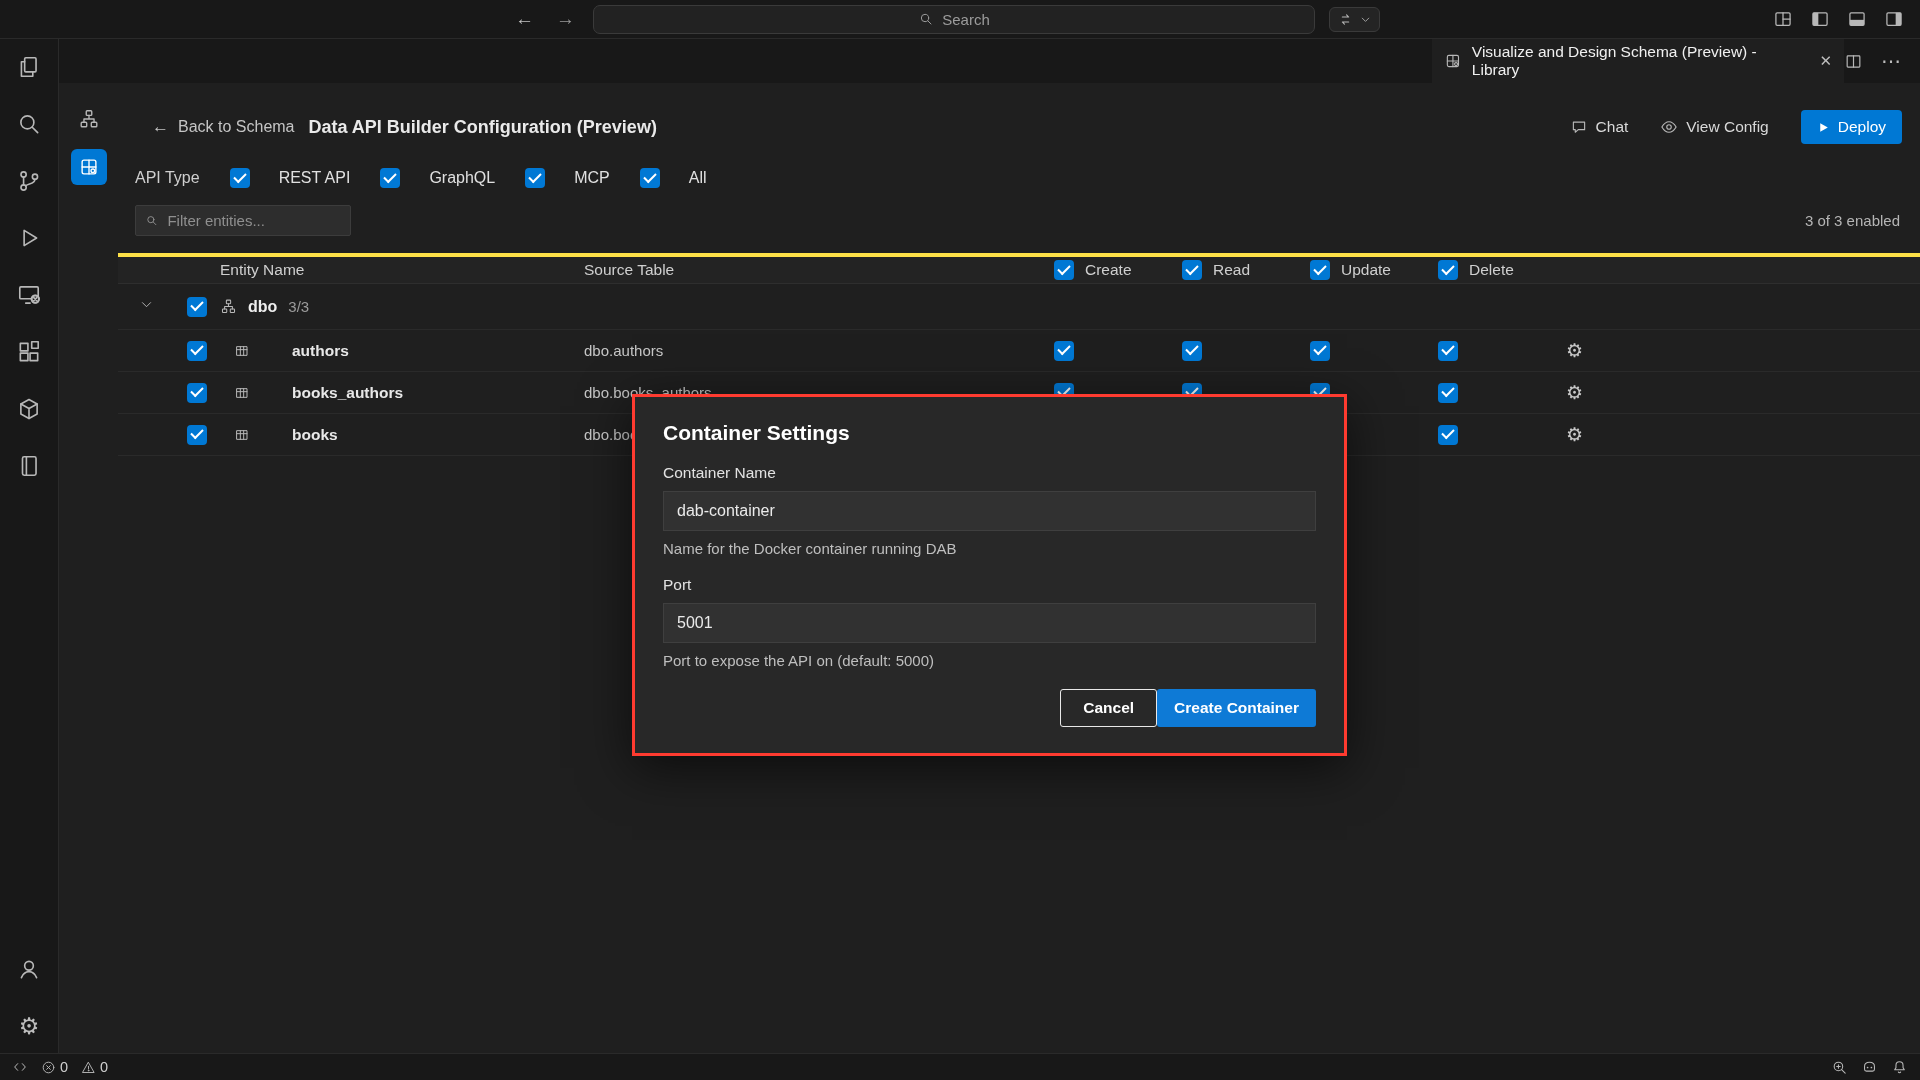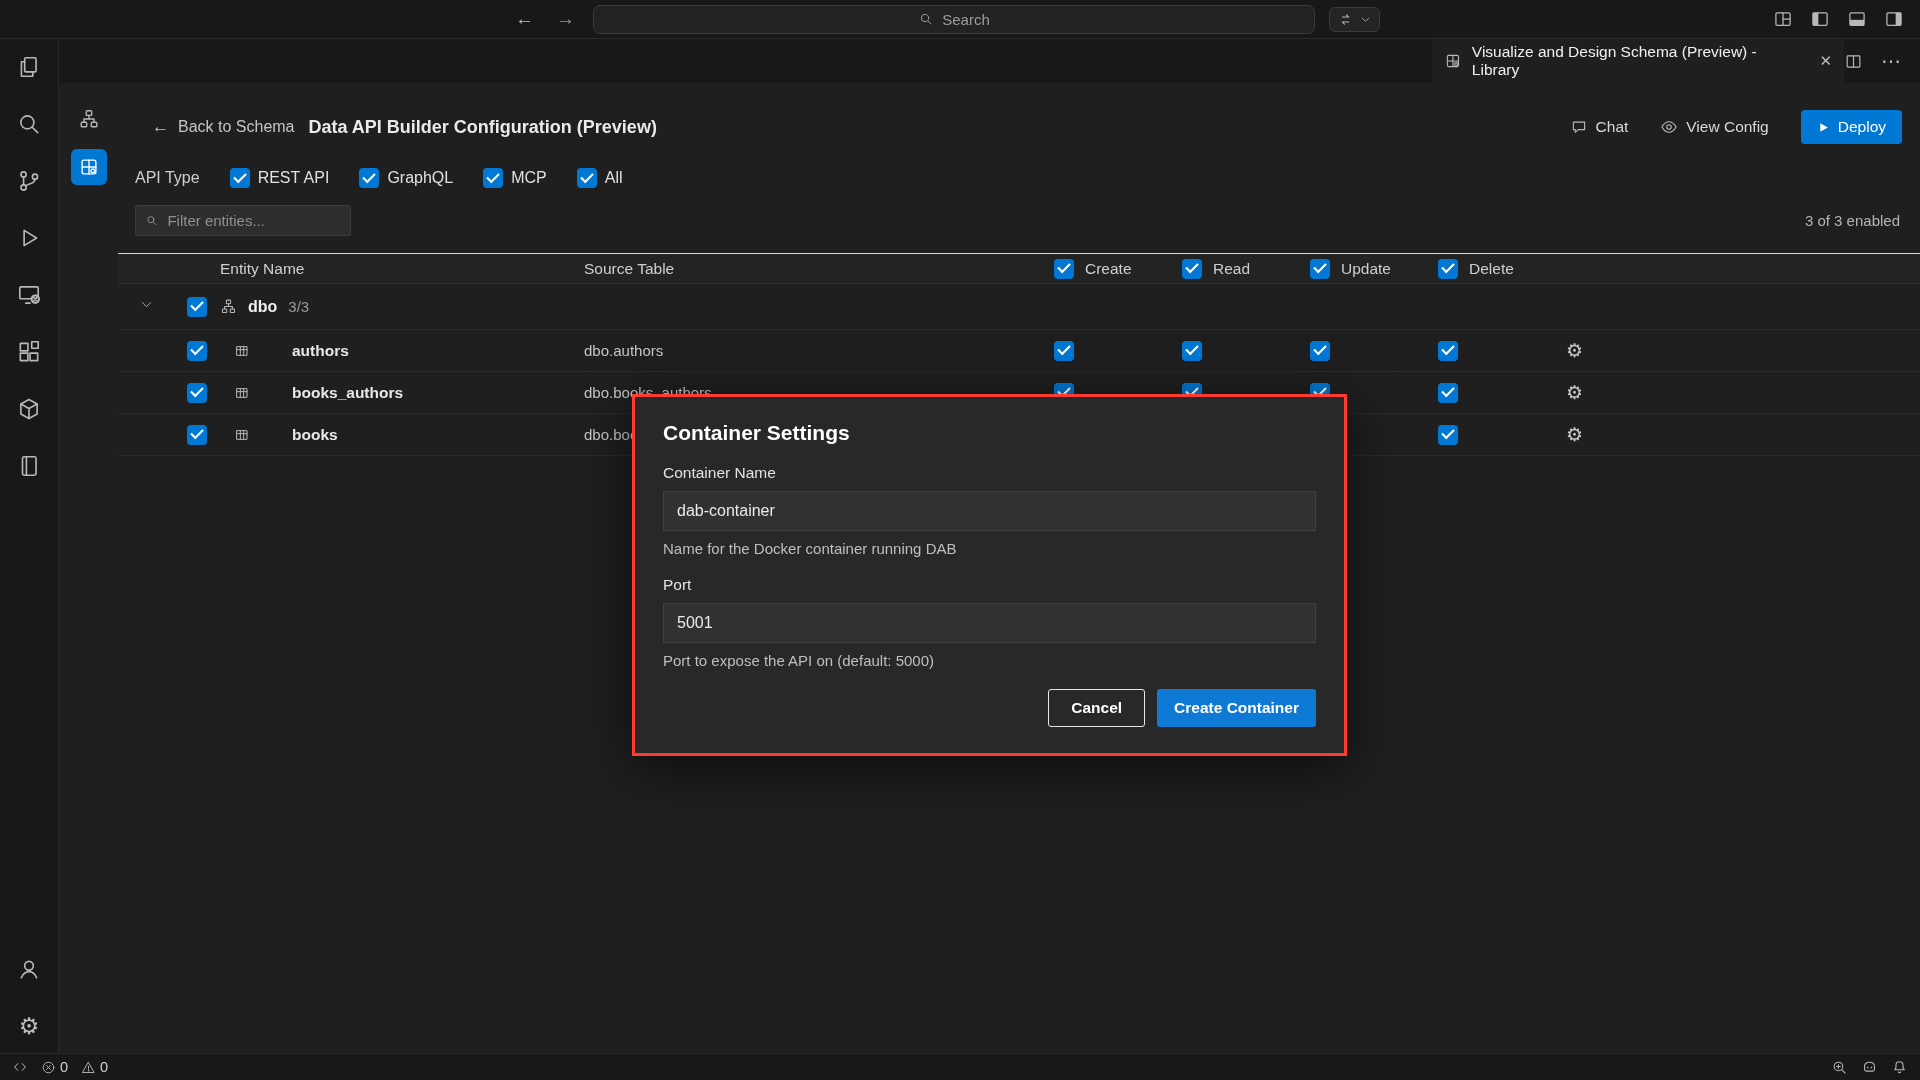--- a/index.html
+++ b/index.html
@@ -60,39 +60,39 @@
   .back-arrow { font-size:17px; }
   .page-title { font-size:18px; font-weight:bold; color:#eaeaea; margin-left:14px; flex:1; }
   .header-actions { display:flex; align-items:center; gap:32px; }
   .action-link { display:flex; align-items:center; gap:8px; font-size:15.5px; color:#d8d8d8; }
   .deploy-btn { background:#0078d4; color:#fff; border:none; border-radius:4px;
     padding:8px 16px; font-size:15.5px; display:flex; align-items:center; gap:8px;
     font-family:inherit; }
 
   
   .api-row { display:flex; align-items:center; gap:30px; margin:24px 0 0 17px; font-size:16px; color:#cfcfcf; }
-  .api-opt { display:flex; align-items:center; gap:8px; color:#e0e0e0; }
+  .api-opt { display:flex; align-items:center; gap:29px; color:#e0e0e0; }
   .cb { width:20px; height:20px; background:#0078d4; border-radius:4px; position:relative; flex:none; }
   .cb::after { content:""; position:absolute; left:4px; top:4.5px; width:10px; height:5px;
     border-left:2.2px solid #fff; border-bottom:2.2px solid #fff; transform:rotate(-45deg); }
 
   
   .filter-row { display:flex; align-items:center; justify-content:space-between; margin:17px 20px 0 17px; }
   .filter-input { width:216px; height:31px; background:#2d2d2d; border:1px solid #3c3c3c;
     border-radius:2px; display:flex; align-items:center; gap:7px; padding:0 9px; }
   .filter-input input { background:transparent; border:none; outline:none; color:#bdbdbd;
     font-size:15px; width:100%; font-family:inherit; }
   .filter-input input::placeholder { color:#8f8f8f; }
   .enabled-count { color:#b5b5b5; font-size:15px; }
 
   
   .table { margin-top:17px; }
   .tgrid { display:grid; grid-template-columns:56px 46px 44px 320px 470px 128px 128px 128px 128px 1fr;
     align-items:center; }
-  .thead { height:31px; background:#232323; border-top:1px solid #fde047; border-bottom:1px solid #2e2e2e;
+  .thead { height:31px; background:#232323; border-top:4px solid #fde047; border-bottom:1px solid #2e2e2e;
     color:#cfcfcf; font-size:15.5px; }
   .h-entity { grid-column:2/5; padding-left:46px; }
   .h-source { grid-column:5; }
   .h-perm { display:flex; align-items:center; gap:11px; }
   .trow { height:42px; border-bottom:1px solid #2a2a2a; }
   .trow.group { height:46px; }
   .c-chevron { grid-column:1; justify-self:center; }
   .c-cb { grid-column:2; justify-self:center; }
   .c-icon { grid-column:3; justify-self:center; display:flex; }
   .c-name { grid-column:4; font-weight:bold; color:#e8e8e8; font-size:15.5px;margin-left:28px; }
@@ -106,21 +106,21 @@
   
   .modal { position:absolute; left:514px; top:311px; width:715px; background:#282828;
     border:3px solid #ff3b30; box-shadow:0 12px 48px rgba(0,0,0,.6);
     padding:24px 28px 26px; }
   .modal-title { font-size:21px; font-weight:bold; color:#ffffff; }
   .field-label { margin-top:19px; font-size:15.5px; color:#e2e2e2; }
   .text-input { margin-top:9px; width:100%; height:40px; background:#313131;
     border:1px solid #3f3f3f; border-radius:0; color:#eaeaea; font-size:16px;
     padding:0 13px; font-family:inherit; outline:none; }
   .help-text { margin-top:9px; font-size:15px; color:#bfbfbf; }
-  .modal-actions { display:flex; justify-content:flex-end; gap:12px; margin-top:20px; }
+  .modal-actions { display:flex; justify-content:flex-end; margin-top:20px; }
   .btn { font-family:inherit; font-size:15.5px; font-weight:bold; border-radius:3px; padding:9px 22px; }
   .btn-cancel { background:transparent; border:1px solid #e8e8e8; color:#ffffff; }
   .btn-primary { background:#0e7ad6; border:none; color:#ffffff; padding:9px 17px; }
 
   
   .statusbar { height:27px; flex:none; background:#181818; border-top:1px solid #2a2a2a;
     display:flex; align-items:center; justify-content:space-between; padding:0 12px;
     font-size:14.5px; color:#cfcfcf; }
   .sb-left, .sb-right { display:flex; align-items:center; gap:13px; }
   .sb-item { display:flex; align-items:center; gap:4px; }

